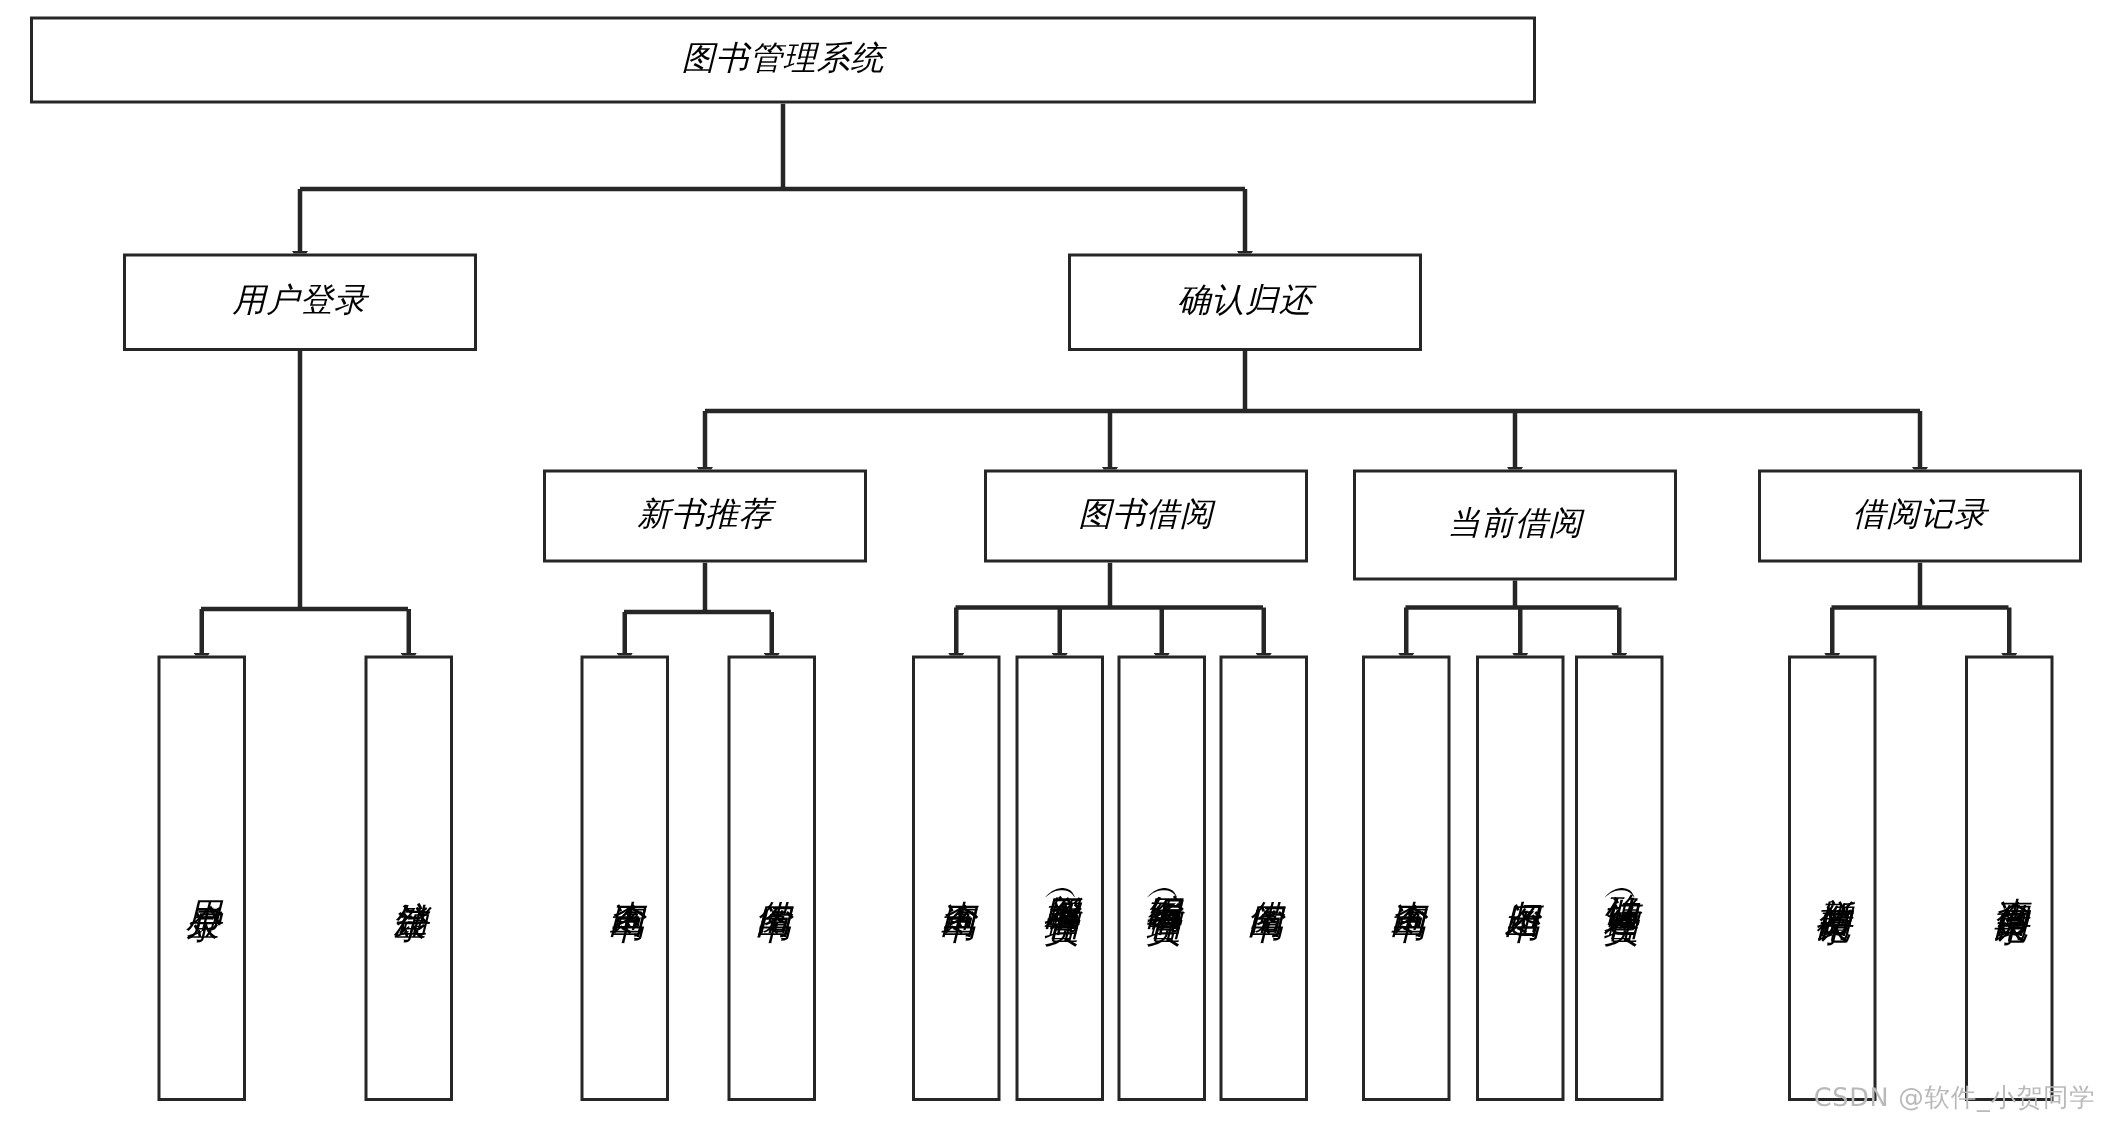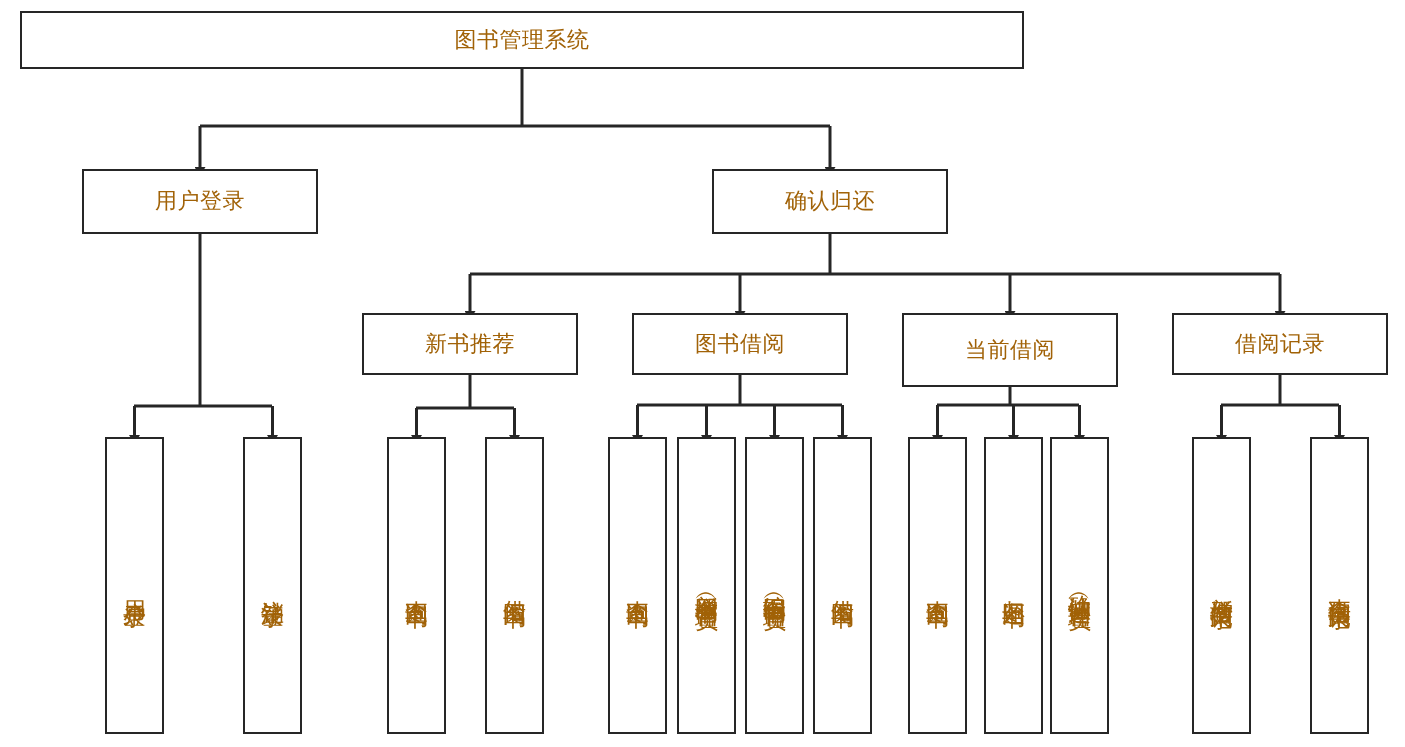--- a/index.html
+++ b/index.html
@@ -28,24 +28,25 @@
     position: absolute;
     box-sizing: border-box;
     border: 2.5px solid #262626;
     background: #ffffff;
     display: flex;
     align-items: center;
     justify-content: center;
     overflow: hidden;
   }
   .node-label {
-    color: #a16207;
+    color: #000000;
     line-height: 1.12;
     text-align: right;
     white-space: pre-line;
+    font-style: italic;
   }
   .node-box.horizontal .node-label {
     font-size: 22px;
     letter-spacing: 0.5px;
   }
   .node-box.vertical {
     align-items: center;
     justify-content: center;
   }
   .node-box.vertical .node-label {
@@ -120,21 +121,21 @@
       </div>
       <div class="node-box horizontal" style="left: 82px; top: 169px; width: 236px; height: 65px;">
         <span class="node-label">用户登录</span>
       </div>
       <div class="node-box horizontal" style="left: 712px; top: 169px; width: 236px; height: 65px;">
         <span class="node-label">确认归还</span>
       </div>
       <div class="node-box horizontal" style="left: 362px; top: 313px; width: 216px; height: 62px;">
         <span class="node-label">新书推荐</span>
       </div>
-      <div class="node-box horizontal" style="left: 632px; top: 313px; width: 216px; height: 62px;">
+      <div class="node-box horizontal" style="left: 656px; top: 313px; width: 216px; height: 62px;">
         <span class="node-label">图书借阅</span>
       </div>
       <div class="node-box horizontal" style="left: 902px; top: 313px; width: 216px; height: 74px;">
         <span class="node-label">当前借阅</span>
       </div>
       <div class="node-box horizontal" style="left: 1172px; top: 313px; width: 216px; height: 62px;">
         <span class="node-label">借阅记录</span>
       </div>
       <div class="node-box vertical" style="left: 105px; top: 437px; width: 59px; height: 297px;">
         <span class="node-label">用户登录</span>
@@ -170,13 +171,14 @@
         <span class="node-label">确认归还（管理员）</span>
       </div>
       <div class="node-box vertical" style="left: 1192px; top: 437px; width: 59px; height: 297px;">
         <span class="node-label">新增借阅记录</span>
       </div>
       <div class="node-box vertical" style="left: 1310px; top: 437px; width: 59px; height: 297px;">
         <span class="node-label">查询借阅记录</span>
       </div>
     </div>
 
+  <div id="watermark">CSDN @软件_小贺同学</div>
 </div>
 
 </body></html>

